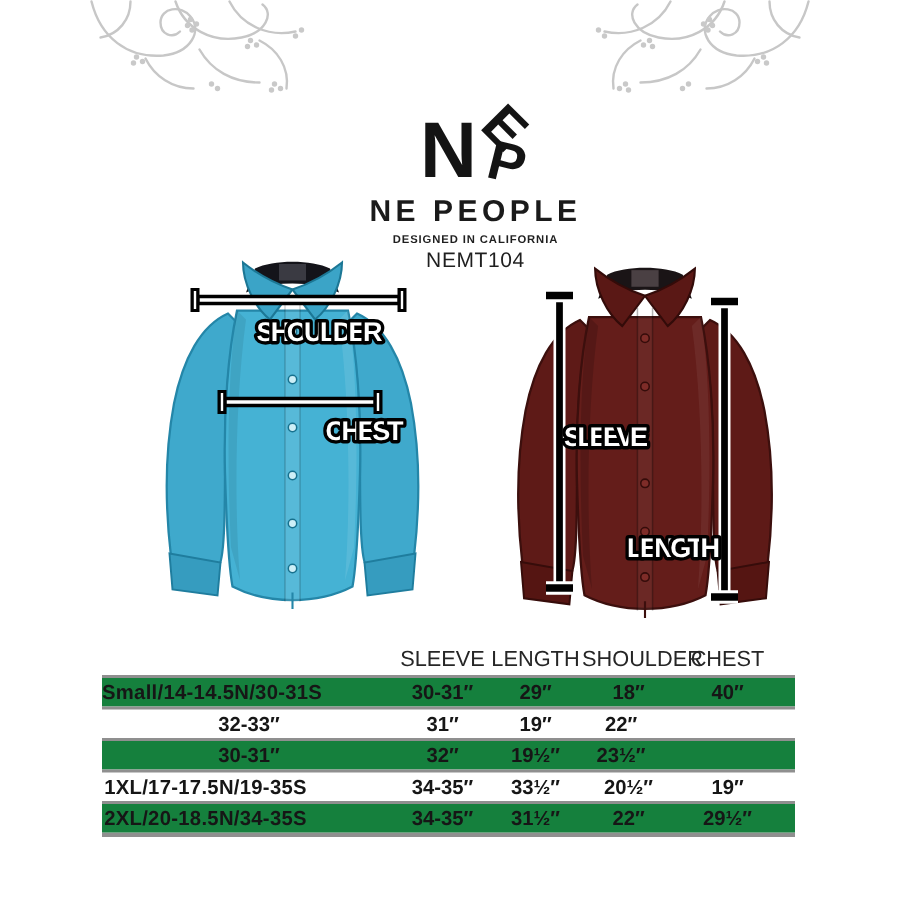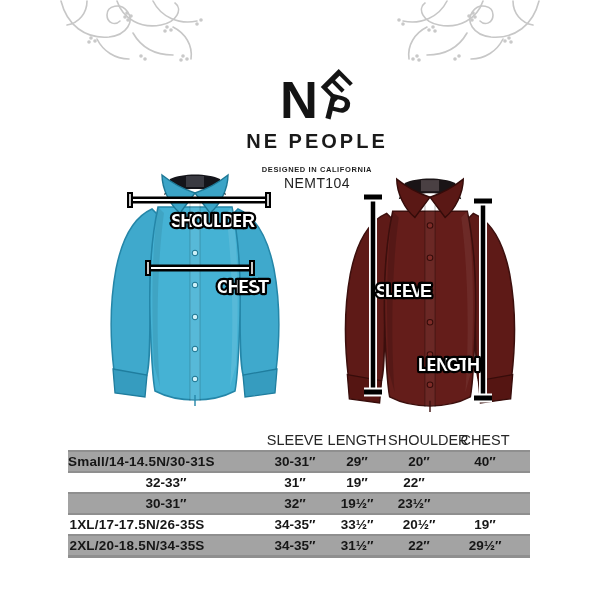--- a/index.html
+++ b/index.html
@@ -7,28 +7,28 @@
     position:relative; width:600px; height:600px; background:#ffffff;
     overflow:hidden; font-family:"Liberation Sans", sans-serif;
   }
   svg { display:block; }
   .abs { position:absolute; }
 
   
   .branding { position:absolute; left:197px; top:58px; width:240px; text-align:center; }
   .logo-svg { margin:0 auto; }
   .brand-name  { margin-top:2px; font-size:20px; letter-spacing:3px; color:#1a1a1a; font-weight:700; }
-  .brand-tagline { margin-top:12px; font-size:7.5px; letter-spacing:0.6px; font-weight:bold; color:#1f1f1f; }
+  .brand-tagline { margin-top:2px; font-size:7.5px; letter-spacing:0.6px; font-weight:bold; color:#1f1f1f; }
   .brand-code { margin-top:1px; font-size:14px; color:#1f1f1f; letter-spacing:0.4px; }
 
   
   .size-table { position:absolute; left:68px; top:428px; width:462px; border-bottom:3px solid #8f8f8f; color:#161616; }
   .thead { display:grid; grid-template-columns:196px 62px 62px 62px 80px; height:22px; align-items:end; padding-bottom:2px; box-sizing:border-box; font-size:14.5px; color:#262626; }
   .trow  { display:grid; grid-template-columns:196px 62px 62px 62px 80px; height:19px; border-top:2px solid #8f8f8f; align-items:center; font-size:13.5px; font-weight:bold; }
-  .trow.odd { background:#a3a3a3; }
+  .trow.odd { background:#15803d; }
   .cell { text-align:center; white-space:nowrap; }
   .size-cell { text-align:center; padding-right:58px; letter-spacing:0.2px; }
   .chest-col { padding-right:10px; }
 </style>
 </head>
 <body>
 
 <div class="canvas">
 
   <svg class="abs" style="left:0;top:0" width="600" height="78" viewBox="0 0 600 78">
@@ -187,40 +187,40 @@
       <div class="cell">SLEEVE</div>
       <div class="cell">LENGTH</div>
       <div class="cell">SHOULDER</div>
       <div class="cell chest-col">CHEST</div>
     </div>
 
     <div class="trow odd">
       <div class="cell size-cell">Small/14-14.5N/30-31S</div>
       <div class="cell">30-31″</div>
       <div class="cell">29″</div>
-      <div class="cell">20″</div>
+      <div class="cell">18″</div>
       <div class="cell chest-col">40″</div>
     </div>
 
     <div class="trow">
       <div class="cell">32-33″</div>
       <div class="cell">31″</div>
       <div class="cell">19″</div>
       <div class="cell chest-col">22″</div>
     </div>
 
     <div class="trow odd">
       <div class="cell">30-31″</div>
       <div class="cell">32″</div>
       <div class="cell">19½″</div>
       <div class="cell chest-col">23½″</div>
     </div>
 
     <div class="trow">
-      <div class="cell size-cell">1XL/17-17.5N/26-35S</div>
+      <div class="cell size-cell">1XL/17-17.5N/19-35S</div>
       <div class="cell">34-35″</div>
       <div class="cell">33½″</div>
       <div class="cell">20½″</div>
       <div class="cell chest-col">19″</div>
     </div>
 
     <div class="trow odd">
       <div class="cell size-cell">2XL/20-18.5N/34-35S</div>
       <div class="cell">34-35″</div>
       <div class="cell">31½″</div>

